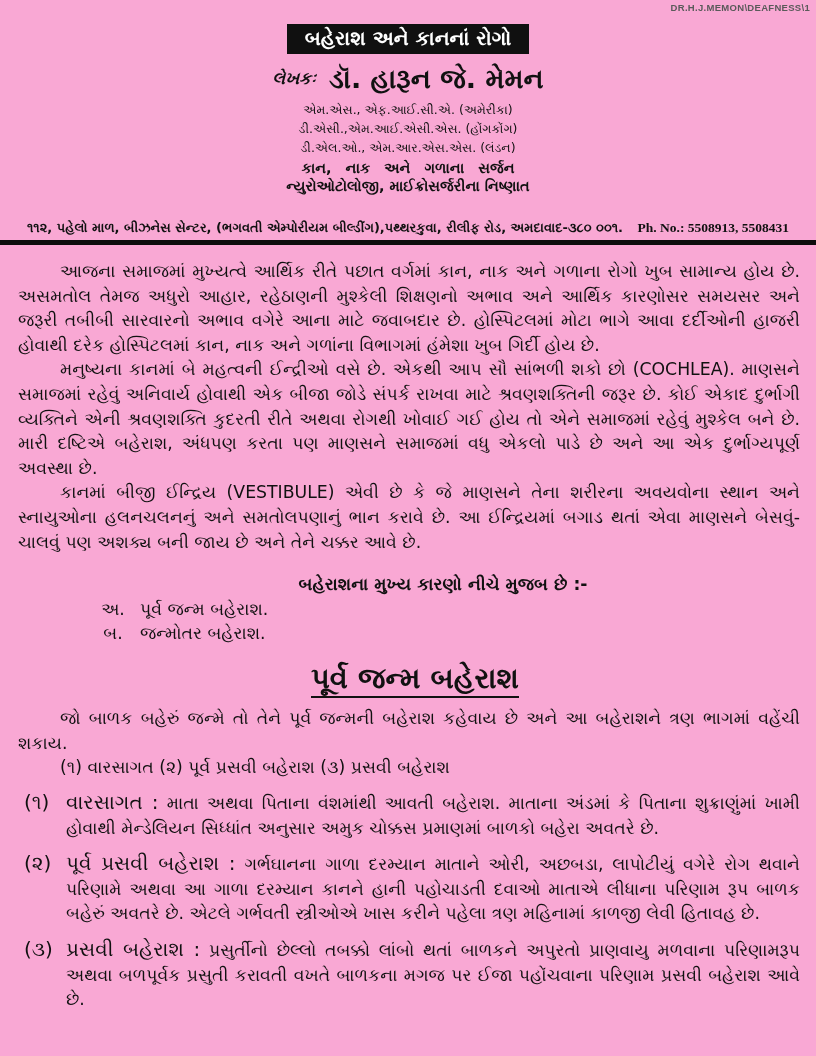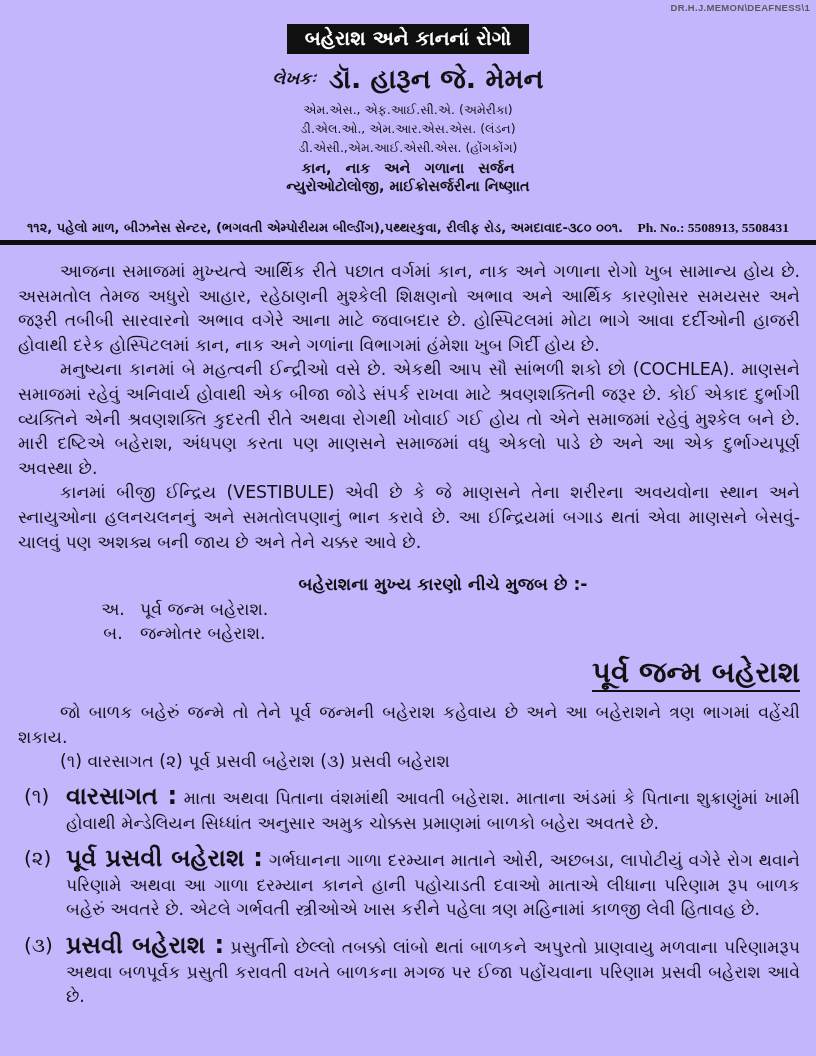--- a/index.html
+++ b/index.html
@@ -1,21 +1,21 @@
 <!DOCTYPE html>
 <html lang="gu"><head>
 <meta charset="utf-8">
 <style>
   * { margin: 0; padding: 0; box-sizing: border-box; }
   html, body { background: #e8e8e8; }
   .page {
     position: relative;
     width: 816px; height: 1056px;
     margin: 0 auto;
-    background: #c4b5fd;
+    background: #f9a8d4;
     color: #111;
     font-family: "DejaVu Sans", "Liberation Sans", sans-serif;
     overflow: hidden;
   }
   .watermark {
     position: absolute; top: 2px; right: 6px;
     font-size: 9.5px; letter-spacing: .3px;
     color: #5a5a5a; font-weight: bold;
     font-family: "Liberation Sans", sans-serif;
   }
@@ -48,58 +48,58 @@
   .body-area {
     padding: 14px 16px 0 18px;
     font-size: 17.3px; line-height: 24.6px;
     text-align: justify;
   }
   .para { text-indent: 42px; }
   .causes-block { margin-top: 18px; margin-left: 68px; text-align: center; }
   .causes-intro { font-weight: bold; }
   .cause-item { display: flex; }
   .cause-marker { width: 54px; }
-  .section-heading-wrap { margin: 10px 0 2px 12px; text-align: right; }
+  .section-heading-wrap { margin: 16px 0 2px 12px; text-align: center; }
   .section-heading {
     display: inline-block;
     font-size: 29px; font-weight: bold; line-height: 1.15;
     border-bottom: 2.5px solid #111;
     padding-bottom: 1px;
   }
   .section-intro { text-indent: 42px; margin-top: 8px; }
   .types-line { margin-left: 42px; text-align: left; }
   .numbered-list { margin-top: 10px; }
   .numbered-item { display: flex; margin-bottom: 11px; }
   .item-number {
     width: 48px; flex: 0 0 48px;
     font-size: 20px; line-height: 24.6px;
     padding-left: 6px;
   }
   .item-content { flex: 1; }
-  .item-title { font-weight: bold; font-size: 24px; }
+  .item-title { font-weight: normal; font-size: 20px; }
 </style>
 </head>
 <body>
 
 <div class="page">
 
   <div class="watermark">DR.H.J.MEMON\DEAFNESS\1</div>
 
   <div class="letterhead">
     <div class="title-banner">બહેરાશ અને કાનનાં રોગો</div>
 
     <div class="author-line">
       <span class="author-prefix">લેખકઃ</span>
       <span class="author-name">ડૉ. હારૂન જે. મેમન</span>
     </div>
 
     <div class="credentials">
       <div>એમ.એસ.,  એફ.આઈ.સી.એ.  (અમેરીકા)</div>
+      <div>ડી.એસી.,એમ.આઈ.એસી.એસ. (હોંગકોંગ)</div>
       <div>ડી.એલ.ઓ.,  એમ.આર.એસ.એસ. (લંડન)</div>
-      <div>ડી.એસી.,એમ.આઈ.એસી.એસ. (હોંગકોંગ)</div>
     </div>
 
     <div class="specialty-1">કાન, નાક અને ગળાના સર્જન</div>
     <div class="specialty-2">ન્યુરોઓટોલોજી, માઈક્રોસર્જરીના નિષ્ણાત</div>
 
     <div class="address-row">
       <span class="address-text">૧૧૨, પહેલો માળ, બીઝનેસ સેન્ટર, (ભગવતી એમ્પોરીયમ બીલ્ડીંગ),પથ્થરકુવા, રીલીફ રોડ, અમદાવાદ-૩૮૦ ૦૦૧.</span>
       <span class="phone-text">Ph. No.: 5508913,  5508431</span>
     </div>
   </div>

